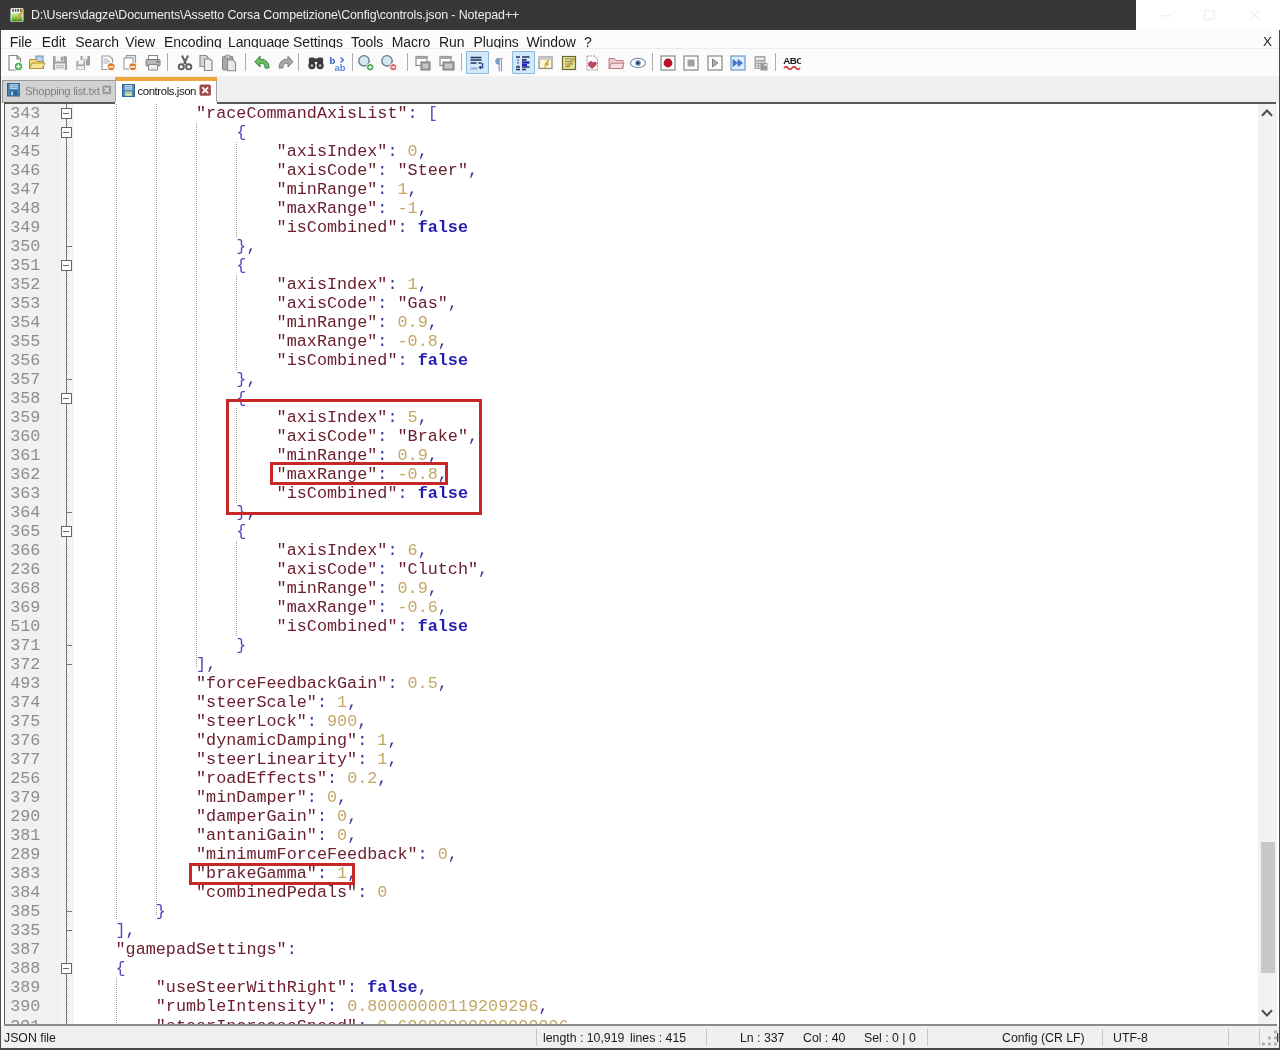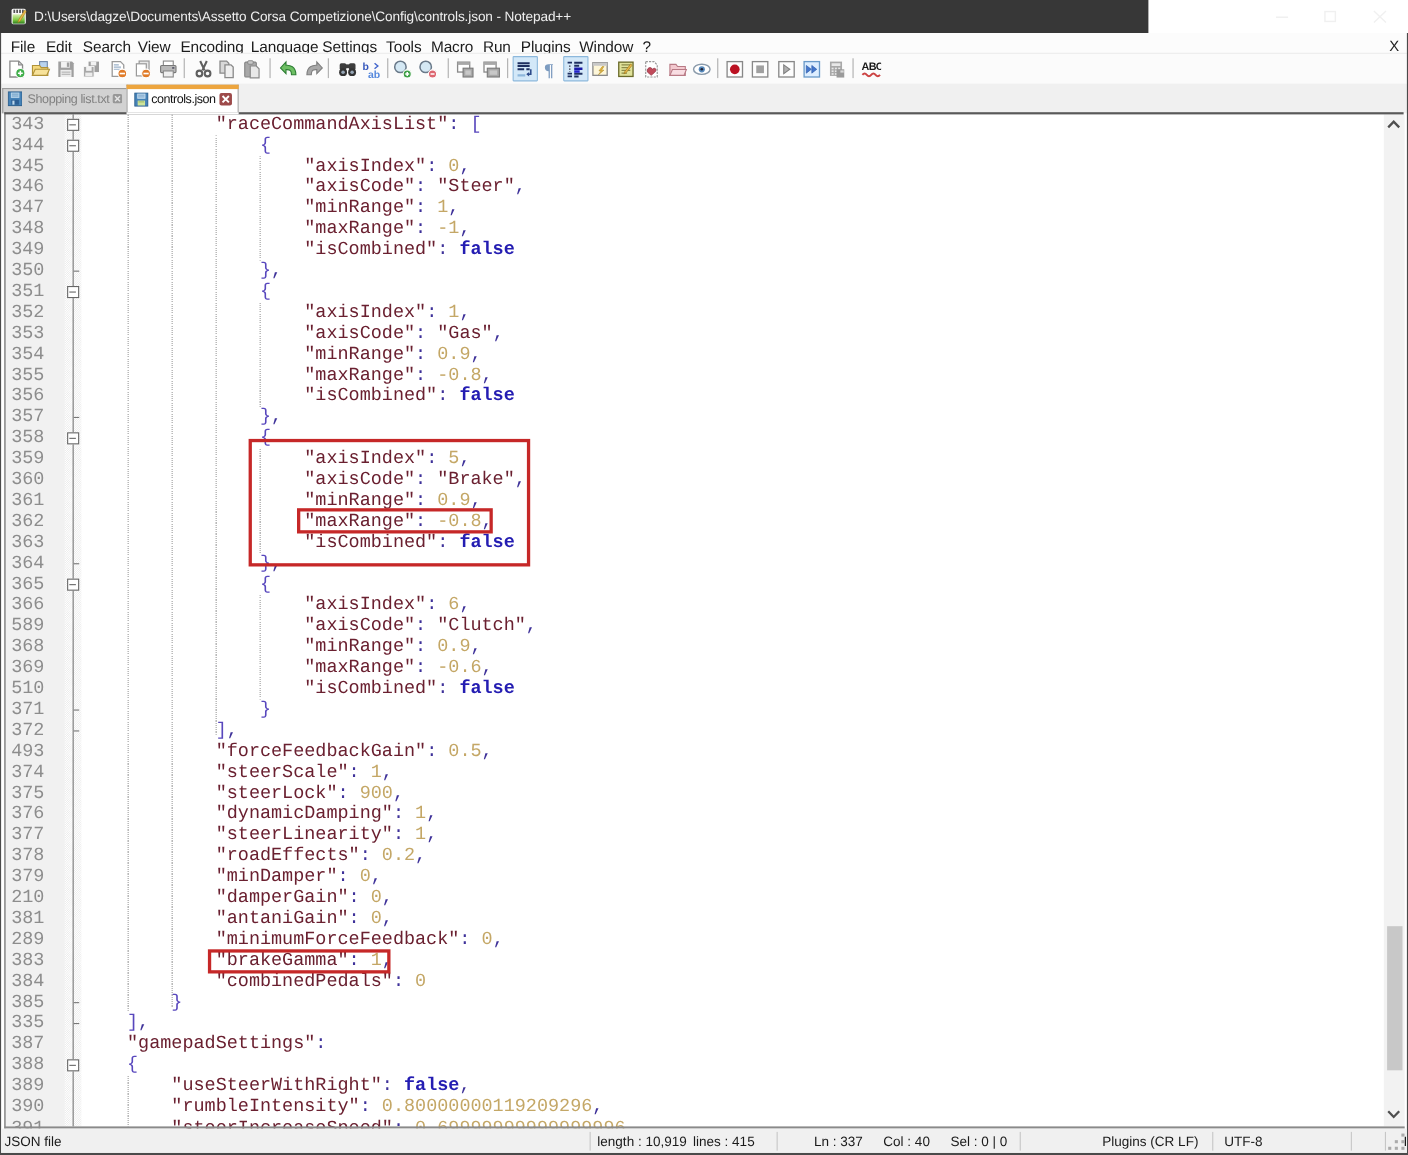--- a/index.html
+++ b/index.html
@@ -1,17 +1,17 @@
 <!DOCTYPE html>
 <html><head><meta charset="utf-8"><style>
 * { margin:0; padding:0; box-sizing:border-box; }
 html,body { width:1280px; height:1050px; overflow:hidden; background:#fff;
   font-family:"Liberation Sans",sans-serif; }
 .abs { position:absolute; }
-#title { position:absolute; left:0; top:0; width:1044px; height:30px; background:#373737; }
+#title { position:absolute; left:0; top:0; width:1136px; height:30px; background:#373737; }
 #title .txt { position:absolute; left:31px; top:8.2px; color:#eeeeee; font-size:12.4px; white-space:pre; letter-spacing:-0.1px; }
 #menu { position:absolute; left:1px; top:30px; width:1278px; height:19px; background:#fcfcfc; }
 #menu span { position:absolute; top:3.5px; font-size:14px; letter-spacing:-0.1px; color:#1c1c1c; }
 #tbar { position:absolute; left:1px; top:49px; width:1278px; height:26.5px; background:#fbfbfb; }
 .tsep { position:absolute; top:4px; width:1px; height:18px; background:#adadad; }
 .tico { position:absolute; top:4.5px; width:18px; height:18px; }
 .pressed { position:absolute; top:1.5px; width:23px; height:23px; background:#d3e8f8; border:1px solid #8cb8dc; border-radius:1px; }
 #tabbar { position:absolute; left:1px; top:75.5px; width:1278px; height:27px; background:#f0f0f0; }
 .lnum { position:absolute; left:5.2px; width:35.2px; text-align:right; color:#8d8d8d;
   font-family:"Liberation Mono",monospace; font-size:16.8px; line-height:19.0px; }
@@ -379,21 +379,21 @@
 <div class="lnum" style="top:465.3px">362</div>
 <div class="cl" style="top:465.3px"><span class="tt">&nbsp;&nbsp;&nbsp;&nbsp;&nbsp;&nbsp;&nbsp;&nbsp;&nbsp;&nbsp;&nbsp;&nbsp;&nbsp;&nbsp;&nbsp;&nbsp;&nbsp;&nbsp;&nbsp;&nbsp;</span><span class="ts">"maxRange"</span><span class="tp">:</span><span class="tt"> </span><span class="tn">-0.8</span><span class="tp">,</span></div>
 <div class="lnum" style="top:484.3px">363</div>
 <div class="cl" style="top:484.3px"><span class="tt">&nbsp;&nbsp;&nbsp;&nbsp;&nbsp;&nbsp;&nbsp;&nbsp;&nbsp;&nbsp;&nbsp;&nbsp;&nbsp;&nbsp;&nbsp;&nbsp;&nbsp;&nbsp;&nbsp;&nbsp;</span><span class="ts">"isCombined"</span><span class="tp">:</span><span class="tt"> </span><span class="tk">false</span></div>
 <div class="lnum" style="top:503.3px">364</div>
 <div class="cl" style="top:503.3px"><span class="tt">&nbsp;&nbsp;&nbsp;&nbsp;&nbsp;&nbsp;&nbsp;&nbsp;&nbsp;&nbsp;&nbsp;&nbsp;&nbsp;&nbsp;&nbsp;&nbsp;</span><span class="to">}</span><span class="tp">,</span></div>
 <div class="lnum" style="top:522.3px">365</div>
 <div class="cl" style="top:522.3px"><span class="tt">&nbsp;&nbsp;&nbsp;&nbsp;&nbsp;&nbsp;&nbsp;&nbsp;&nbsp;&nbsp;&nbsp;&nbsp;&nbsp;&nbsp;&nbsp;&nbsp;</span><span class="to">{</span></div>
 <div class="lnum" style="top:541.3px">366</div>
 <div class="cl" style="top:541.3px"><span class="tt">&nbsp;&nbsp;&nbsp;&nbsp;&nbsp;&nbsp;&nbsp;&nbsp;&nbsp;&nbsp;&nbsp;&nbsp;&nbsp;&nbsp;&nbsp;&nbsp;&nbsp;&nbsp;&nbsp;&nbsp;</span><span class="ts">"axisIndex"</span><span class="tp">:</span><span class="tt"> </span><span class="tn">6</span><span class="tp">,</span></div>
-<div class="lnum" style="top:560.3px">589</div>
+<div class="lnum" style="top:560.3px">236</div>
 <div class="cl" style="top:560.3px"><span class="tt">&nbsp;&nbsp;&nbsp;&nbsp;&nbsp;&nbsp;&nbsp;&nbsp;&nbsp;&nbsp;&nbsp;&nbsp;&nbsp;&nbsp;&nbsp;&nbsp;&nbsp;&nbsp;&nbsp;&nbsp;</span><span class="ts">"axisCode"</span><span class="tp">:</span><span class="tt"> </span><span class="ts">"Clutch"</span><span class="tp">,</span></div>
 <div class="lnum" style="top:579.3px">368</div>
 <div class="cl" style="top:579.3px"><span class="tt">&nbsp;&nbsp;&nbsp;&nbsp;&nbsp;&nbsp;&nbsp;&nbsp;&nbsp;&nbsp;&nbsp;&nbsp;&nbsp;&nbsp;&nbsp;&nbsp;&nbsp;&nbsp;&nbsp;&nbsp;</span><span class="ts">"minRange"</span><span class="tp">:</span><span class="tt"> </span><span class="tn">0.9</span><span class="tp">,</span></div>
 <div class="lnum" style="top:598.3px">369</div>
 <div class="cl" style="top:598.3px"><span class="tt">&nbsp;&nbsp;&nbsp;&nbsp;&nbsp;&nbsp;&nbsp;&nbsp;&nbsp;&nbsp;&nbsp;&nbsp;&nbsp;&nbsp;&nbsp;&nbsp;&nbsp;&nbsp;&nbsp;&nbsp;</span><span class="ts">"maxRange"</span><span class="tp">:</span><span class="tt"> </span><span class="tn">-0.6</span><span class="tp">,</span></div>
 <div class="lnum" style="top:617.3px">510</div>
 <div class="cl" style="top:617.3px"><span class="tt">&nbsp;&nbsp;&nbsp;&nbsp;&nbsp;&nbsp;&nbsp;&nbsp;&nbsp;&nbsp;&nbsp;&nbsp;&nbsp;&nbsp;&nbsp;&nbsp;&nbsp;&nbsp;&nbsp;&nbsp;</span><span class="ts">"isCombined"</span><span class="tp">:</span><span class="tt"> </span><span class="tk">false</span></div>
 <div class="lnum" style="top:636.3px">371</div>
 <div class="cl" style="top:636.3px"><span class="tt">&nbsp;&nbsp;&nbsp;&nbsp;&nbsp;&nbsp;&nbsp;&nbsp;&nbsp;&nbsp;&nbsp;&nbsp;&nbsp;&nbsp;&nbsp;&nbsp;</span><span class="to">}</span></div>
 <div class="lnum" style="top:655.3px">372</div>
@@ -401,25 +401,25 @@
 <div class="lnum" style="top:674.3px">493</div>
 <div class="cl" style="top:674.3px"><span class="tt">&nbsp;&nbsp;&nbsp;&nbsp;&nbsp;&nbsp;&nbsp;&nbsp;&nbsp;&nbsp;&nbsp;&nbsp;</span><span class="ts">"forceFeedbackGain"</span><span class="tp">:</span><span class="tt"> </span><span class="tn">0.5</span><span class="tp">,</span></div>
 <div class="lnum" style="top:693.3px">374</div>
 <div class="cl" style="top:693.3px"><span class="tt">&nbsp;&nbsp;&nbsp;&nbsp;&nbsp;&nbsp;&nbsp;&nbsp;&nbsp;&nbsp;&nbsp;&nbsp;</span><span class="ts">"steerScale"</span><span class="tp">:</span><span class="tt"> </span><span class="tn">1</span><span class="tp">,</span></div>
 <div class="lnum" style="top:712.3px">375</div>
 <div class="cl" style="top:712.3px"><span class="tt">&nbsp;&nbsp;&nbsp;&nbsp;&nbsp;&nbsp;&nbsp;&nbsp;&nbsp;&nbsp;&nbsp;&nbsp;</span><span class="ts">"steerLock"</span><span class="tp">:</span><span class="tt"> </span><span class="tn">900</span><span class="tp">,</span></div>
 <div class="lnum" style="top:731.3px">376</div>
 <div class="cl" style="top:731.3px"><span class="tt">&nbsp;&nbsp;&nbsp;&nbsp;&nbsp;&nbsp;&nbsp;&nbsp;&nbsp;&nbsp;&nbsp;&nbsp;</span><span class="ts">"dynamicDamping"</span><span class="tp">:</span><span class="tt"> </span><span class="tn">1</span><span class="tp">,</span></div>
 <div class="lnum" style="top:750.3px">377</div>
 <div class="cl" style="top:750.3px"><span class="tt">&nbsp;&nbsp;&nbsp;&nbsp;&nbsp;&nbsp;&nbsp;&nbsp;&nbsp;&nbsp;&nbsp;&nbsp;</span><span class="ts">"steerLinearity"</span><span class="tp">:</span><span class="tt"> </span><span class="tn">1</span><span class="tp">,</span></div>
-<div class="lnum" style="top:769.3px">378</div>
+<div class="lnum" style="top:769.3px">256</div>
 <div class="cl" style="top:769.3px"><span class="tt">&nbsp;&nbsp;&nbsp;&nbsp;&nbsp;&nbsp;&nbsp;&nbsp;&nbsp;&nbsp;&nbsp;&nbsp;</span><span class="ts">"roadEffects"</span><span class="tp">:</span><span class="tt"> </span><span class="tn">0.2</span><span class="tp">,</span></div>
 <div class="lnum" style="top:788.3px">379</div>
 <div class="cl" style="top:788.3px"><span class="tt">&nbsp;&nbsp;&nbsp;&nbsp;&nbsp;&nbsp;&nbsp;&nbsp;&nbsp;&nbsp;&nbsp;&nbsp;</span><span class="ts">"minDamper"</span><span class="tp">:</span><span class="tt"> </span><span class="tn">0</span><span class="tp">,</span></div>
-<div class="lnum" style="top:807.3px">210</div>
+<div class="lnum" style="top:807.3px">290</div>
 <div class="cl" style="top:807.3px"><span class="tt">&nbsp;&nbsp;&nbsp;&nbsp;&nbsp;&nbsp;&nbsp;&nbsp;&nbsp;&nbsp;&nbsp;&nbsp;</span><span class="ts">"damperGain"</span><span class="tp">:</span><span class="tt"> </span><span class="tn">0</span><span class="tp">,</span></div>
 <div class="lnum" style="top:826.3px">381</div>
 <div class="cl" style="top:826.3px"><span class="tt">&nbsp;&nbsp;&nbsp;&nbsp;&nbsp;&nbsp;&nbsp;&nbsp;&nbsp;&nbsp;&nbsp;&nbsp;</span><span class="ts">"antaniGain"</span><span class="tp">:</span><span class="tt"> </span><span class="tn">0</span><span class="tp">,</span></div>
 <div class="lnum" style="top:845.3px">289</div>
 <div class="cl" style="top:845.3px"><span class="tt">&nbsp;&nbsp;&nbsp;&nbsp;&nbsp;&nbsp;&nbsp;&nbsp;&nbsp;&nbsp;&nbsp;&nbsp;</span><span class="ts">"minimumForceFeedback"</span><span class="tp">:</span><span class="tt"> </span><span class="tn">0</span><span class="tp">,</span></div>
 <div class="lnum" style="top:864.3px">383</div>
 <div class="cl" style="top:864.3px"><span class="tt">&nbsp;&nbsp;&nbsp;&nbsp;&nbsp;&nbsp;&nbsp;&nbsp;&nbsp;&nbsp;&nbsp;&nbsp;</span><span class="ts">"brakeGamma"</span><span class="tp">:</span><span class="tt"> </span><span class="tn">1</span><span class="tp">,</span></div>
 <div class="lnum" style="top:883.3px">384</div>
 <div class="cl" style="top:883.3px"><span class="tt">&nbsp;&nbsp;&nbsp;&nbsp;&nbsp;&nbsp;&nbsp;&nbsp;&nbsp;&nbsp;&nbsp;&nbsp;</span><span class="ts">"combinedPedals"</span><span class="tp">:</span><span class="tt"> </span><span class="tn">0</span></div>
 <div class="lnum" style="top:902.3px">385</div>
@@ -457,21 +457,21 @@
 <div id="sbar">
   <span style="left:3px">JSON file</span>
   <div class="dv" style="left:534.5px"></div>
   <span style="left:542px">length : 10,919</span>
   <span style="left:629px">lines : 415</span>
   <div class="dv" style="left:704.6px"></div>
   <span style="left:739px">Ln : 337</span>
   <span style="left:802px">Col : 40</span>
   <span style="left:863px">Sel : 0 | 0</span>
   <div class="dv" style="left:925.6px"></div>
-  <span style="left:1001px">Plugins (CR LF)</span>
+  <span style="left:1001px">Config (CR LF)</span>
   <div class="dv" style="left:1101.1px"></div>
   <span style="left:1112px">UTF-8</span>
   <div class="dv" style="left:1227px"></div>
   <span style="left:1275px">INS</span>
   <div class="dv" style="left:1257.7px"></div>
   <svg class="abs" style="left:1260px;top:2px" width="18" height="20" viewBox="0 0 18 20">
     <g fill="#ababab">
         <rect x="13" y="2.5" width="2.8" height="2.8"></rect>
         <rect x="13" y="8.5" width="2.8" height="2.8"></rect>
         <rect x="13" y="14.5" width="2.8" height="2.8"></rect>

